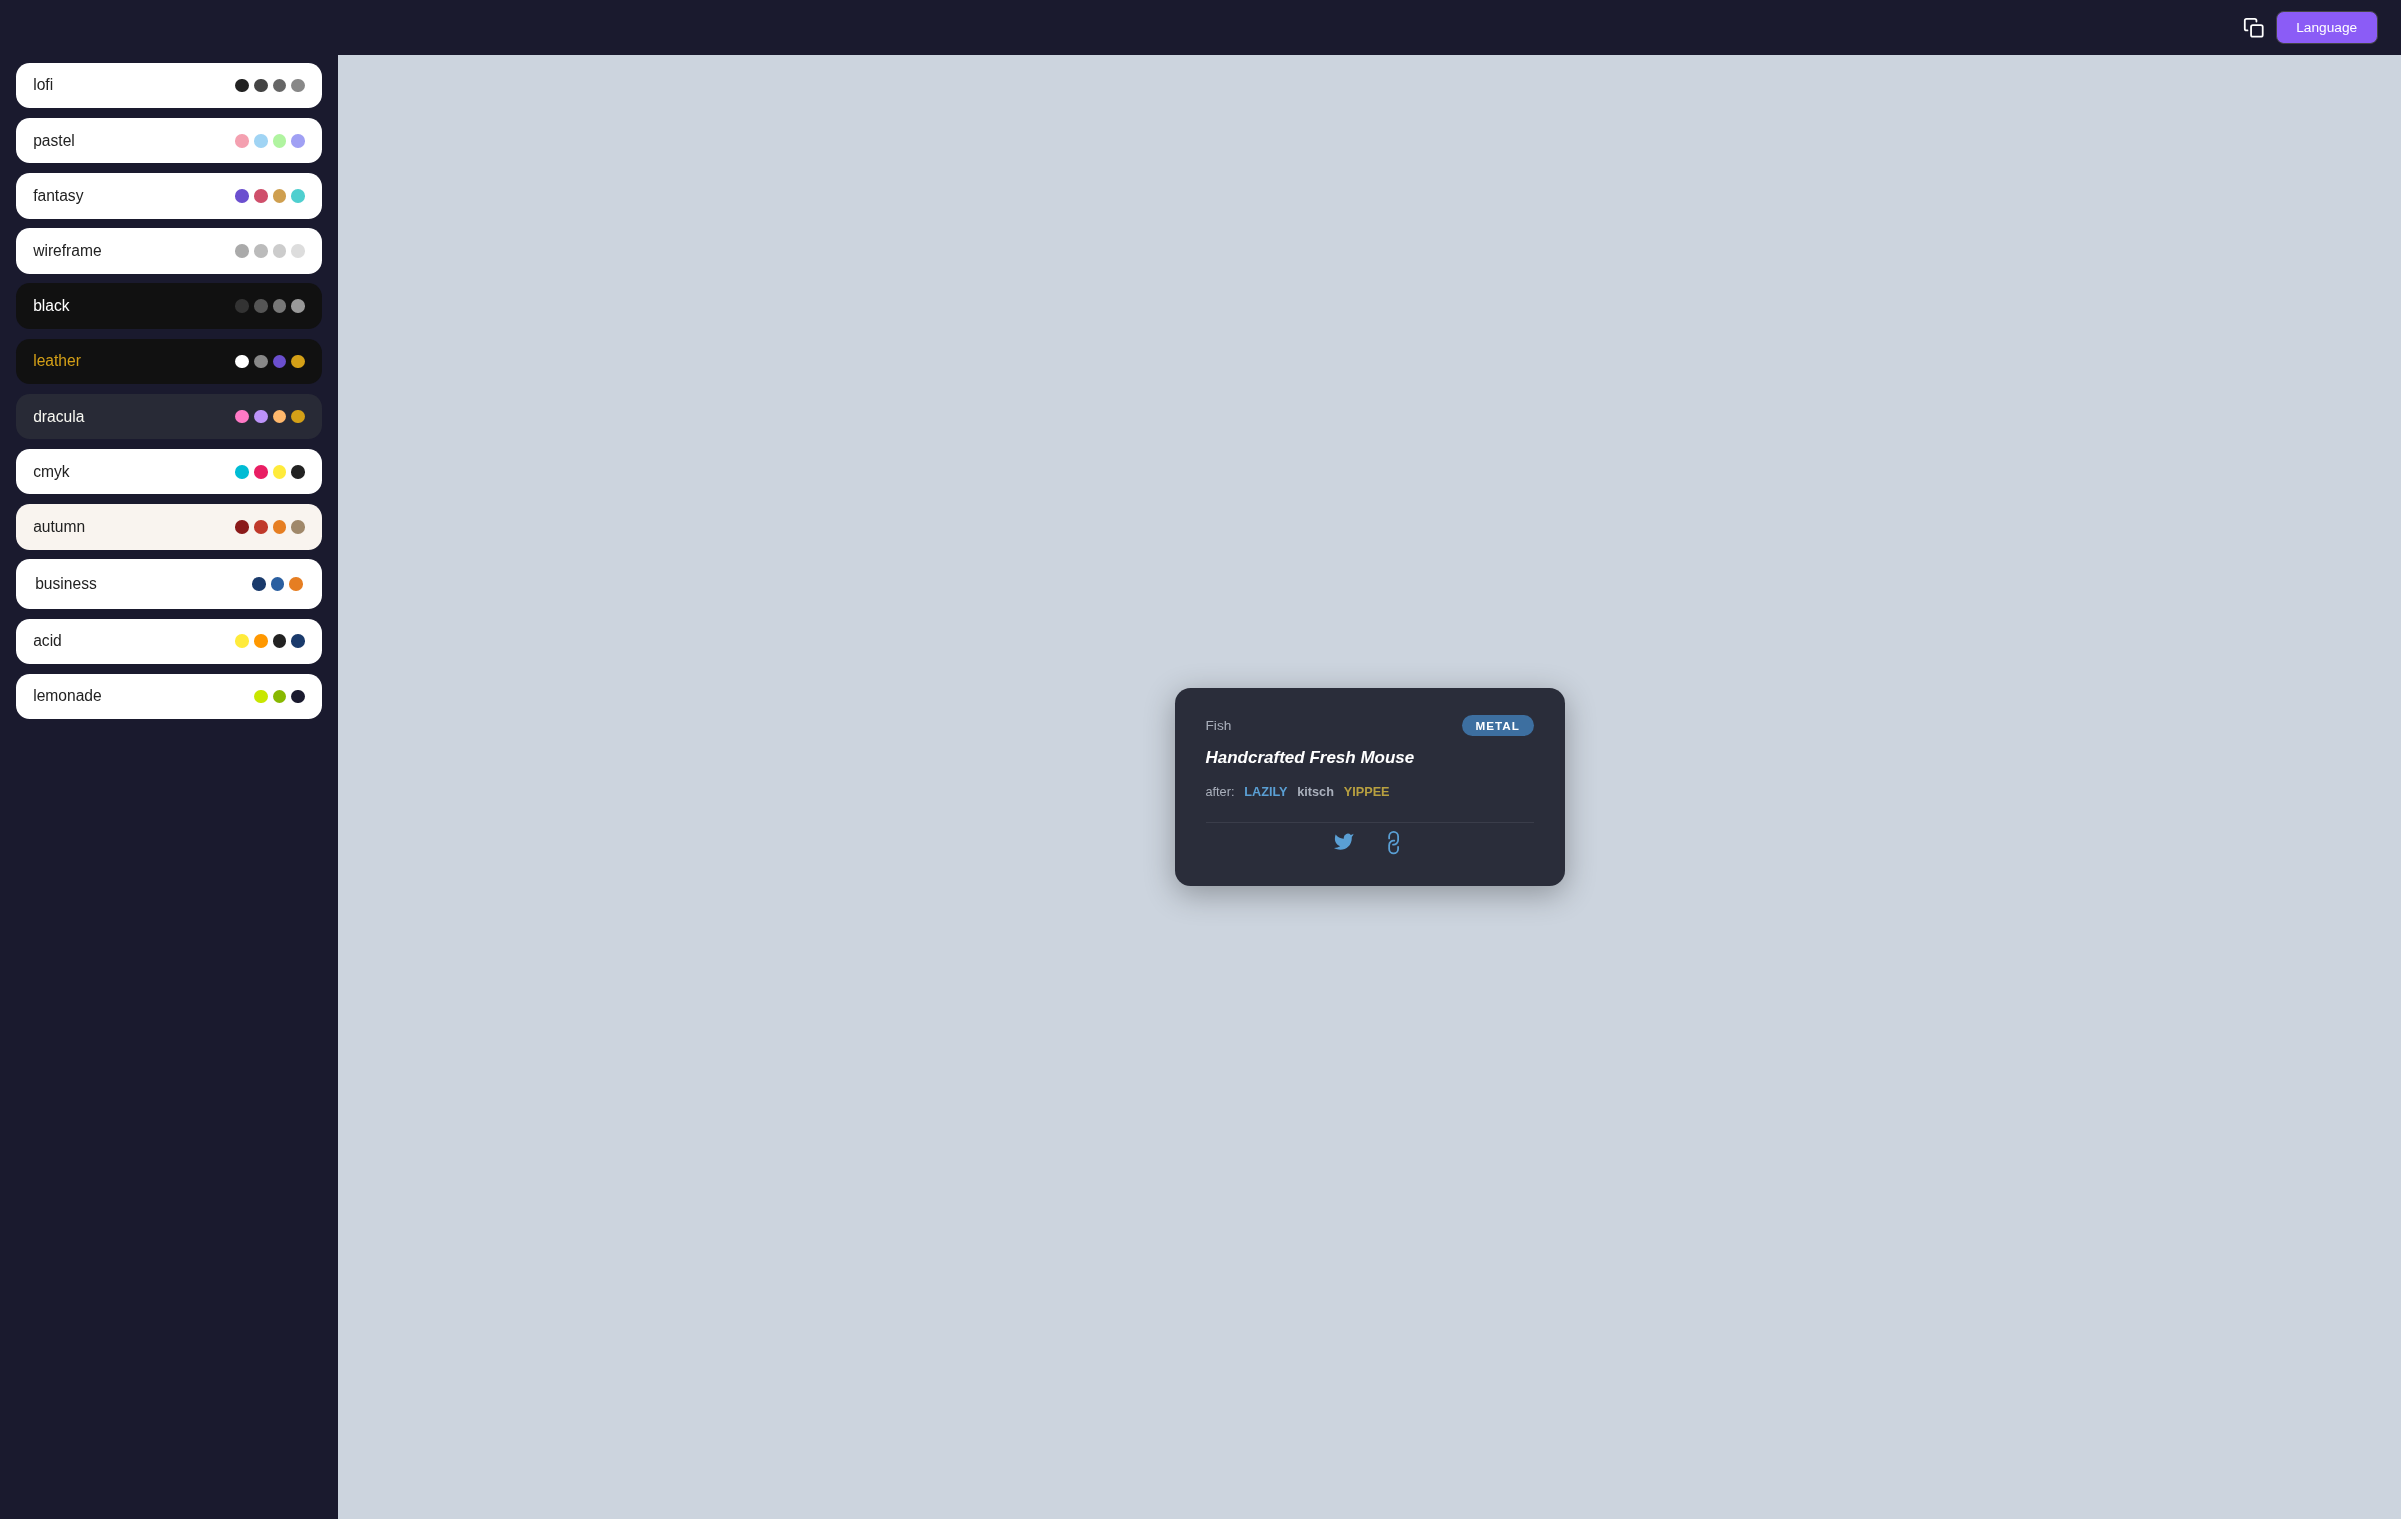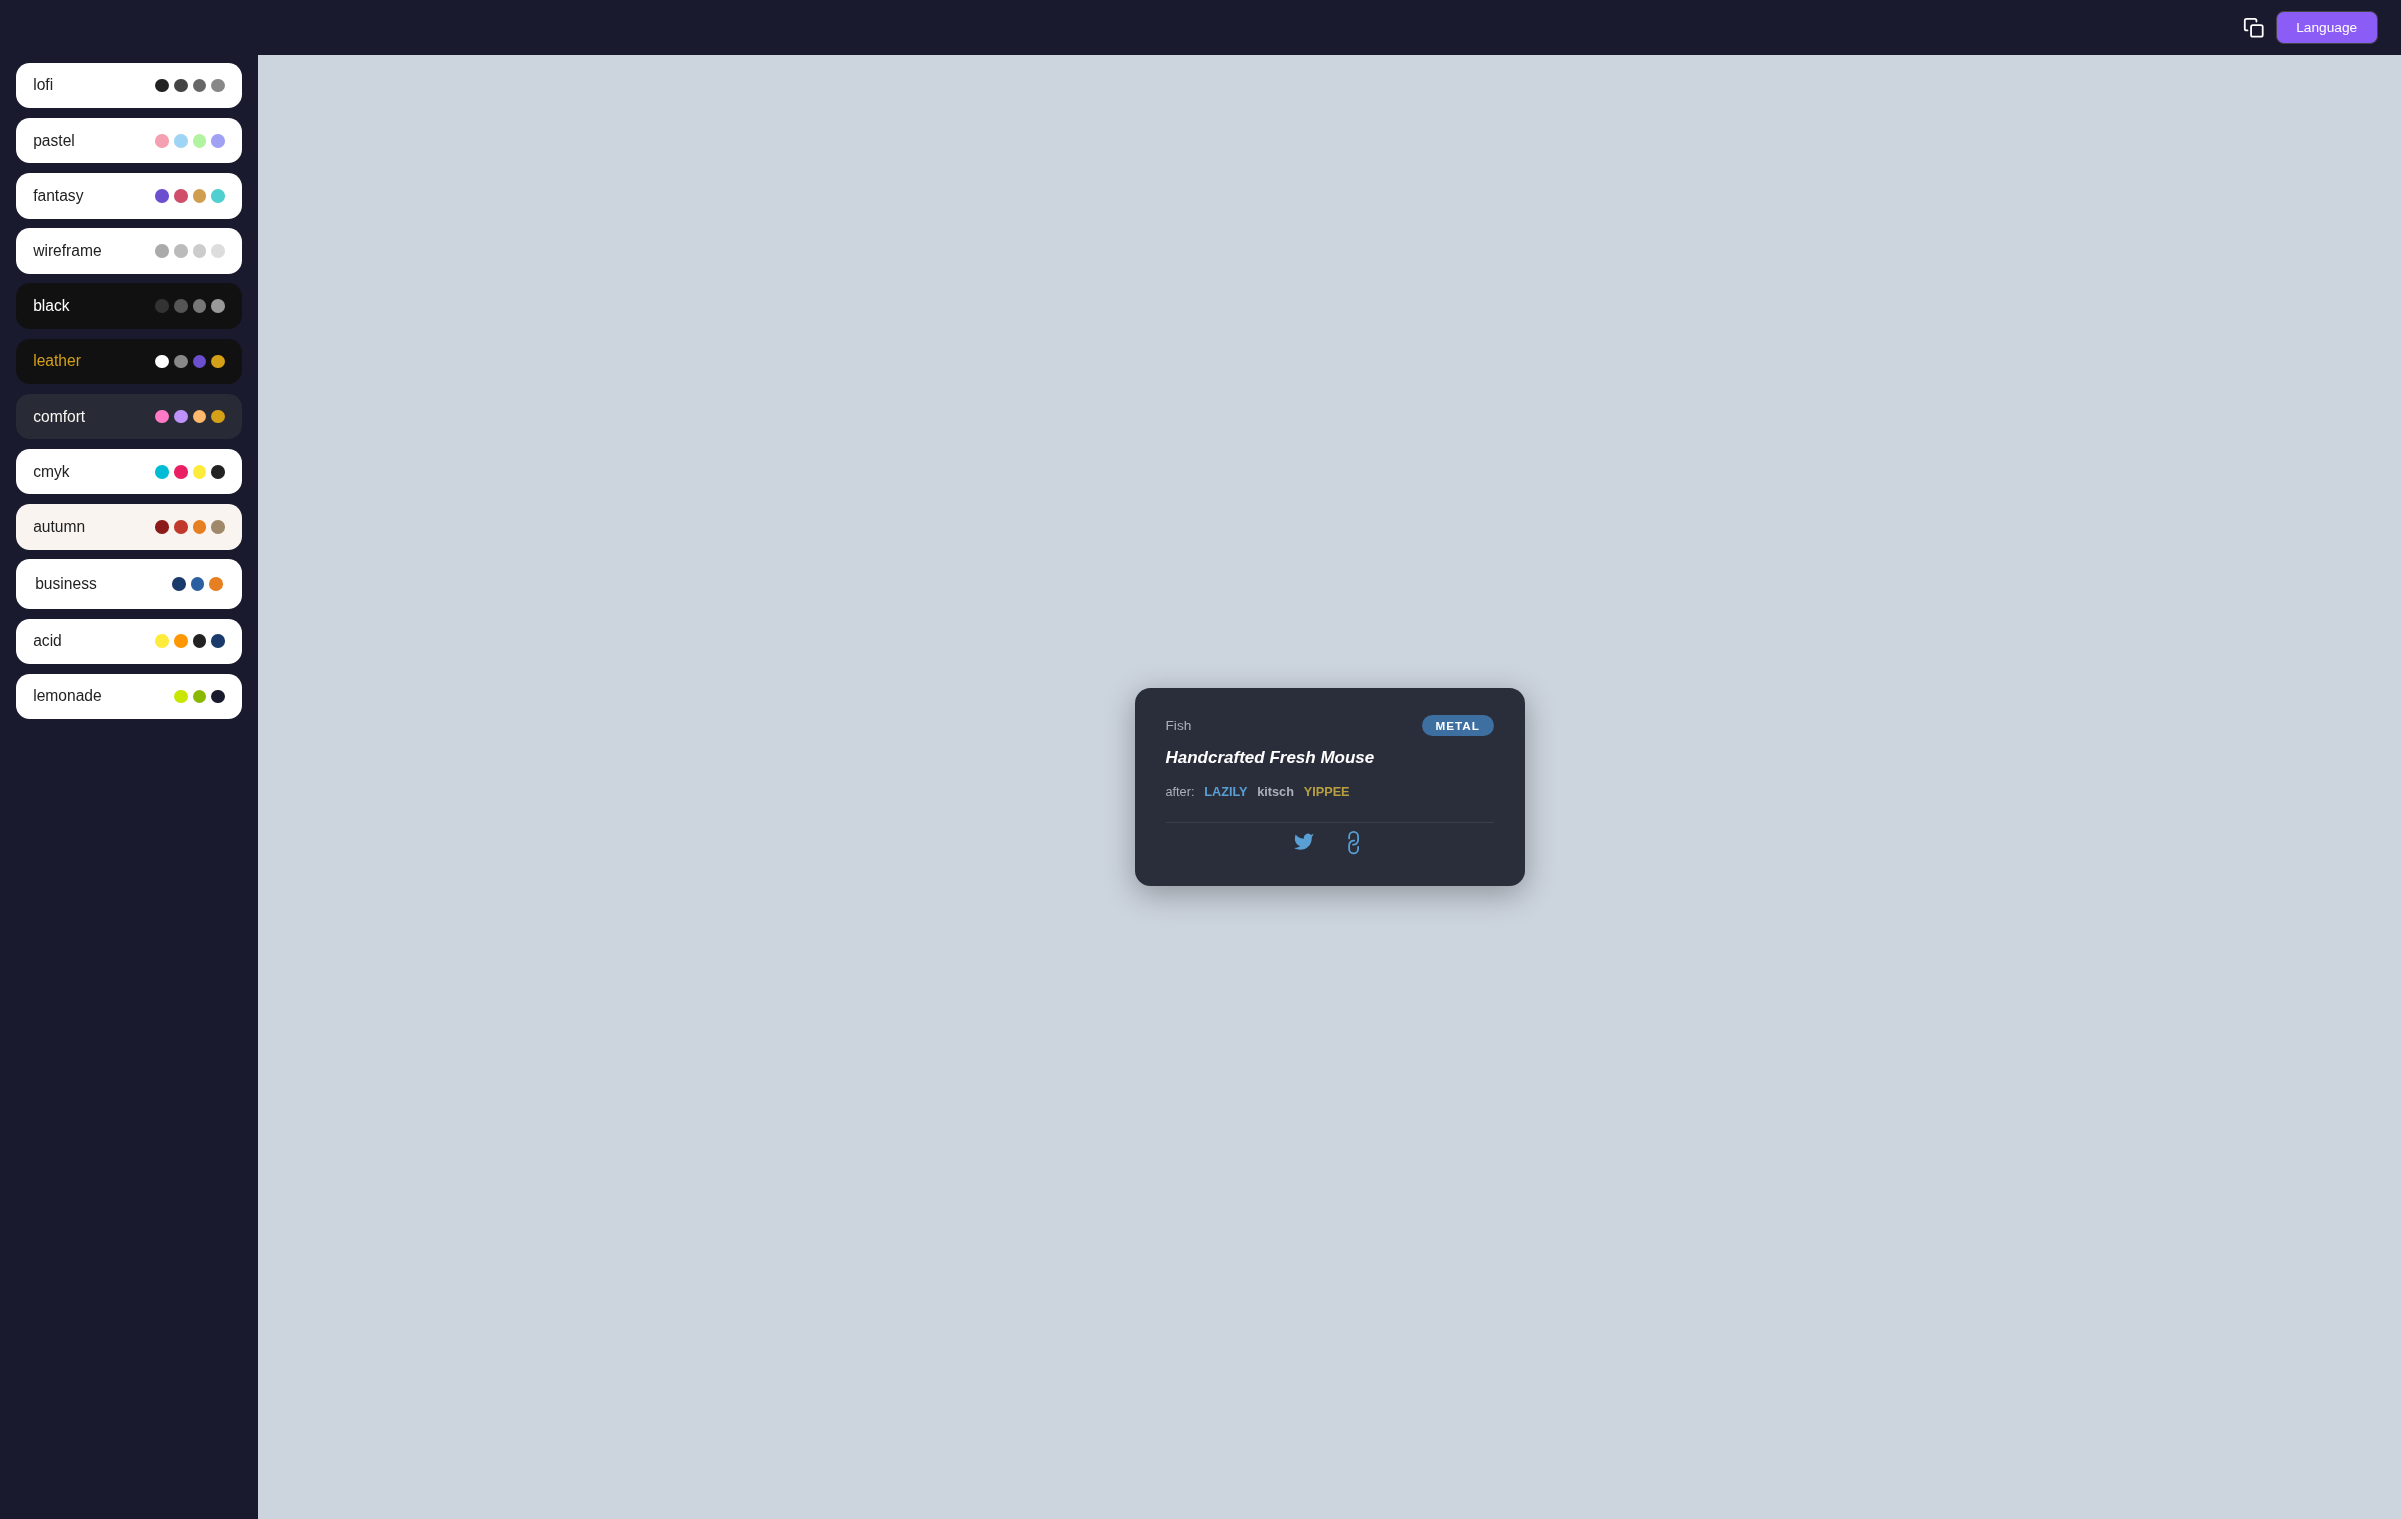--- a/index.html
+++ b/index.html
@@ -35,21 +35,21 @@
 
     
     .main-layout {
       display: flex;
       flex: 1;
       overflow: hidden;
     }
 
     
     .sidebar {
-      width: 258px;
+      width: 338px;
       background: #1a1a2e;
       overflow-y: auto;
       padding: 7.8px 15.6px 15.6px 15.6px;
       flex-shrink: 0;
     }
     .sidebar::-webkit-scrollbar { width: 3.9px; }
     .sidebar::-webkit-scrollbar-thumb { background: #444; border-radius: 2px; }
 
     .theme-item {
       display: flex;
@@ -239,21 +239,21 @@
       <div class="theme-item theme-luxury">
         <span style="color: rgb(212, 160, 23);">leather</span>
         <div class="theme-dots">
           <div class="dot" style="background: rgb(255, 255, 255);"></div>
           <div class="dot" style="background: rgb(136, 136, 136);"></div>
           <div class="dot" style="background: rgb(107, 79, 207);"></div>
           <div class="dot" style="background: rgb(212, 160, 23);"></div>
         </div>
       </div>
       <div class="theme-item theme-dracula">
-        <span>comfort</span>
+        <span>dracula</span>
         <div class="theme-dots">
           <div class="dot" style="background: rgb(255, 121, 198);"></div>
           <div class="dot" style="background: rgb(189, 147, 249);"></div>
           <div class="dot" style="background: rgb(255, 184, 108);"></div>
           <div class="dot" style="background: rgb(212, 160, 23);"></div>
         </div>
       </div>
       <div class="theme-item theme-cmyk">
         <span>cmyk</span>
         <div class="theme-dots">

